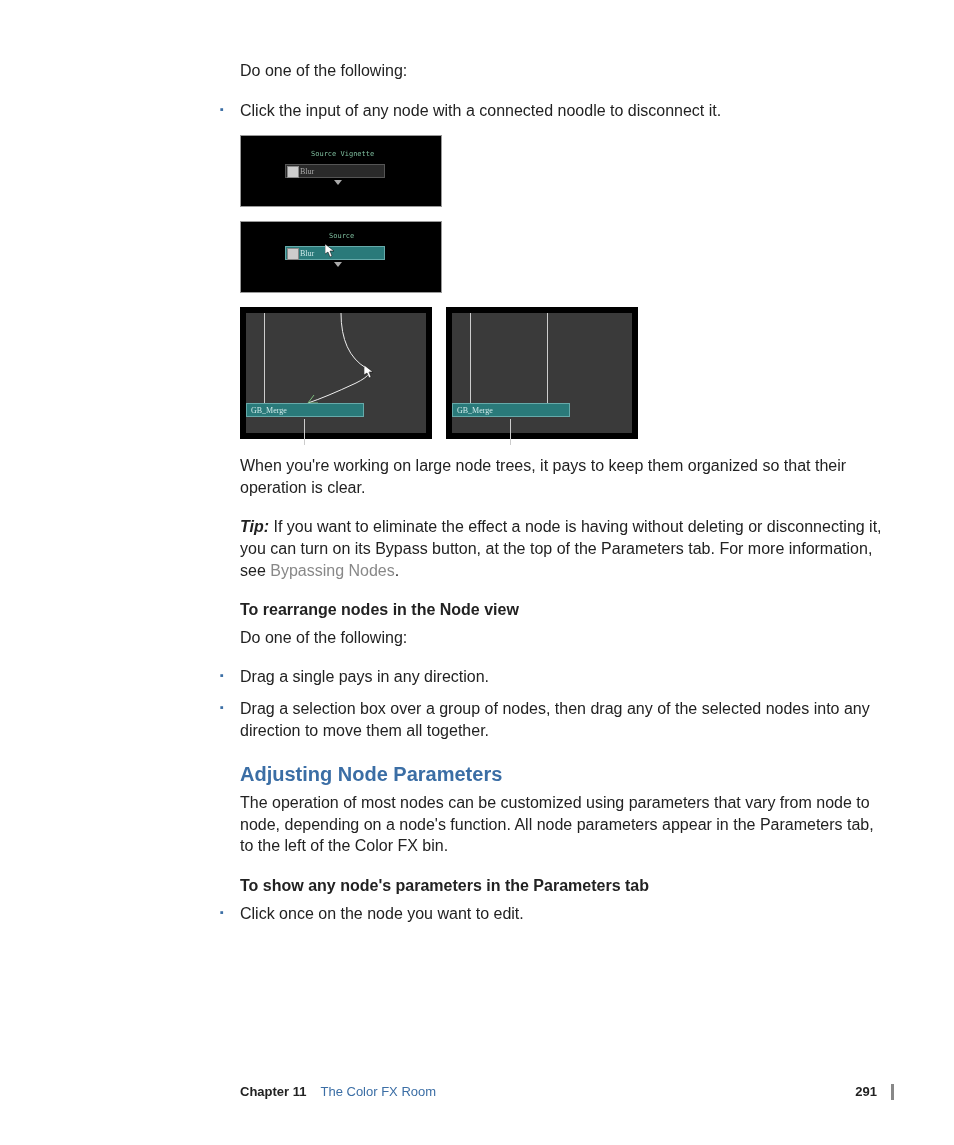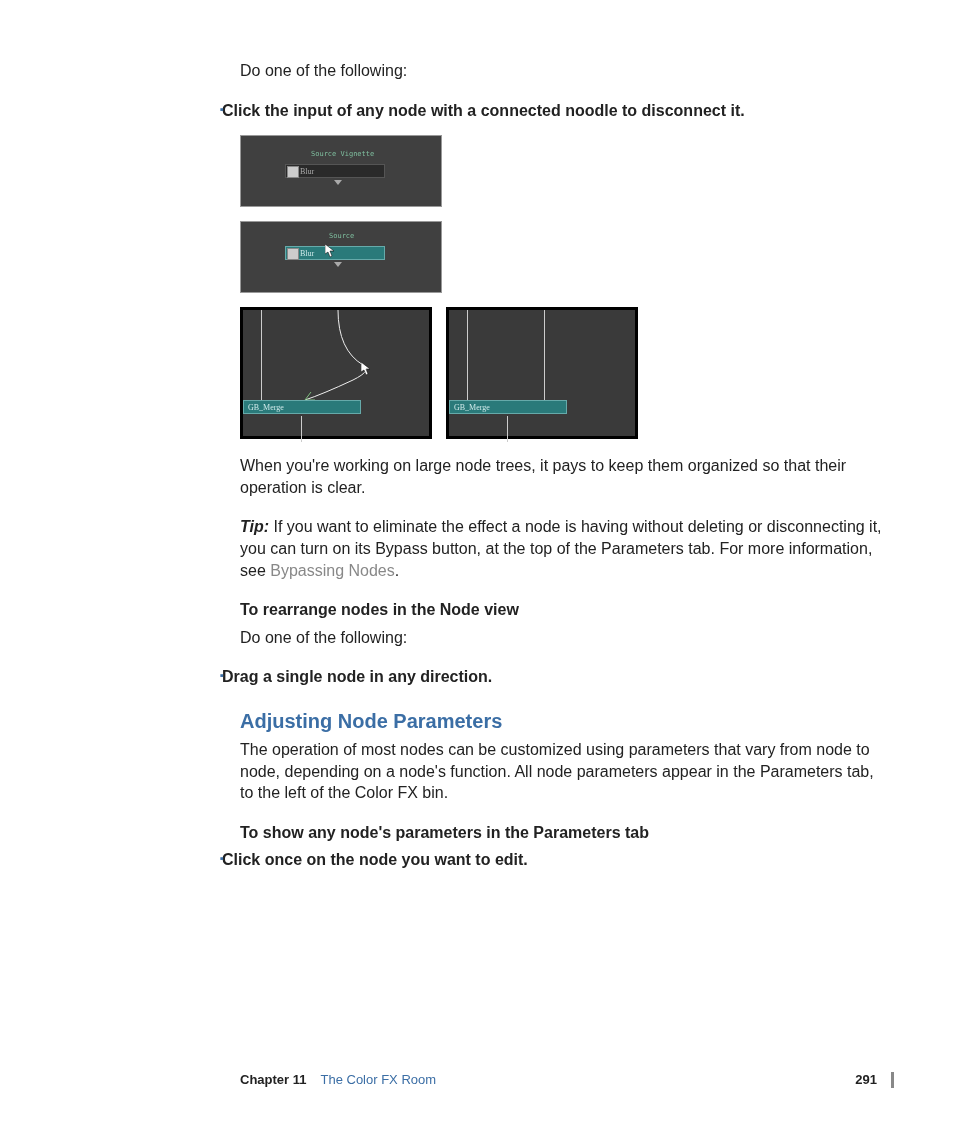--- a/index.html
+++ b/index.html
@@ -37,33 +37,33 @@
   ul.bullets li::before {
     content: "▪";
     position: absolute;
     left: -2px;
     top: 2px;
     color: #3b6ea5;
     font-size: 11px;
   }
   ul.bullets li .litext {
     display: block;
-    font-weight: bold;
+    margin-left: 18px;
   }
   .node-fig {
-    background: #404040;
+    background: #000000;
     border: 1px solid #999;
     position: relative;
     box-sizing: border-box;
     margin-bottom: 14px;
   }
   .fig1 { width: 202px; height: 72px; }
   .fig2 { width: 202px; height: 72px; }
   .figrow { display: flex; gap: 14px; margin-bottom: 16px; }
-  .fig3, .fig4 { width: 192px; height: 132px; background:#3a3a3a; border:3px solid #000000; position:relative; box-sizing:border-box;padding-left:16px; }
+  .fig3, .fig4 { width: 192px; height: 132px; background:#3a3a3a; border:6px solid #000000; position:relative; box-sizing:border-box;padding-left:16px; }
   .node-box {
     position: absolute;
     height: 14px;
     border: 1px solid #6aa;
     font-size: 8px;
     color: #cfeaea;
     line-height: 14px;
     padding-left: 14px;
     box-sizing: border-box;
     font-family: Liberation Serif, serif;
@@ -84,21 +84,21 @@
     color: #3b6ea5;
     font-size: 20px;
     font-weight: 600;
     margin: 20px 0 4px 0;
   }
   
   .footer {
     position: absolute;
     left: 240px;
     right: 60px;
-    bottom: 56px;
+    bottom: 44px;
     display: flex;
     align-items: center;
     font-size: 13px;
   }
   .footer .chap { font-weight: 600; margin-right: 14px; }
   .footer .chapname { color: #3b6ea5; text-align: right; }
   .footer .pnum { margin-left: auto; font-weight:600; }
   .footer .bar {
     width: 3px; height: 16px; background:#888; margin-left:14px;
   }
@@ -178,21 +178,24 @@
     <span>If you want to eliminate the effect a node is having without deleting or disconnecting it, you can turn on its Bypass button, at the top of the Parameters tab. For more information, see </span><span class="link">Bypassing Nodes</span><span>.</span>
   </p>
 
   <div class="block">
     <p><span class="bold">To rearrange nodes in the Node view</span></p>
     <p>Do one of the following:</p>
   </div>
 
   <ul class="bullets">
     <li>
-        <span class="litext">Drag a single node in any direction.</span>
+        <span class="litext">Drag a single pays in any direction.</span>
+      </li>
+    <li>
+        <span class="litext">Drag a selection box over a group of nodes, then drag any of the selected nodes into any direction to move them all together.</span>
       </li>
   </ul>
 
   <div class="section-h">Adjusting Node Parameters</div>
   <p class="block">The operation of most nodes can be customized using parameters that vary from node to node, depending on a node's function. All node parameters appear in the Parameters tab, to the left of the Color FX bin.</p>
 
   <p><span class="bold">To show any node's parameters in the Parameters tab</span></p>
   <ul class="bullets">
     <li>
         <span class="litext">Click once on the node you want to edit.</span>

